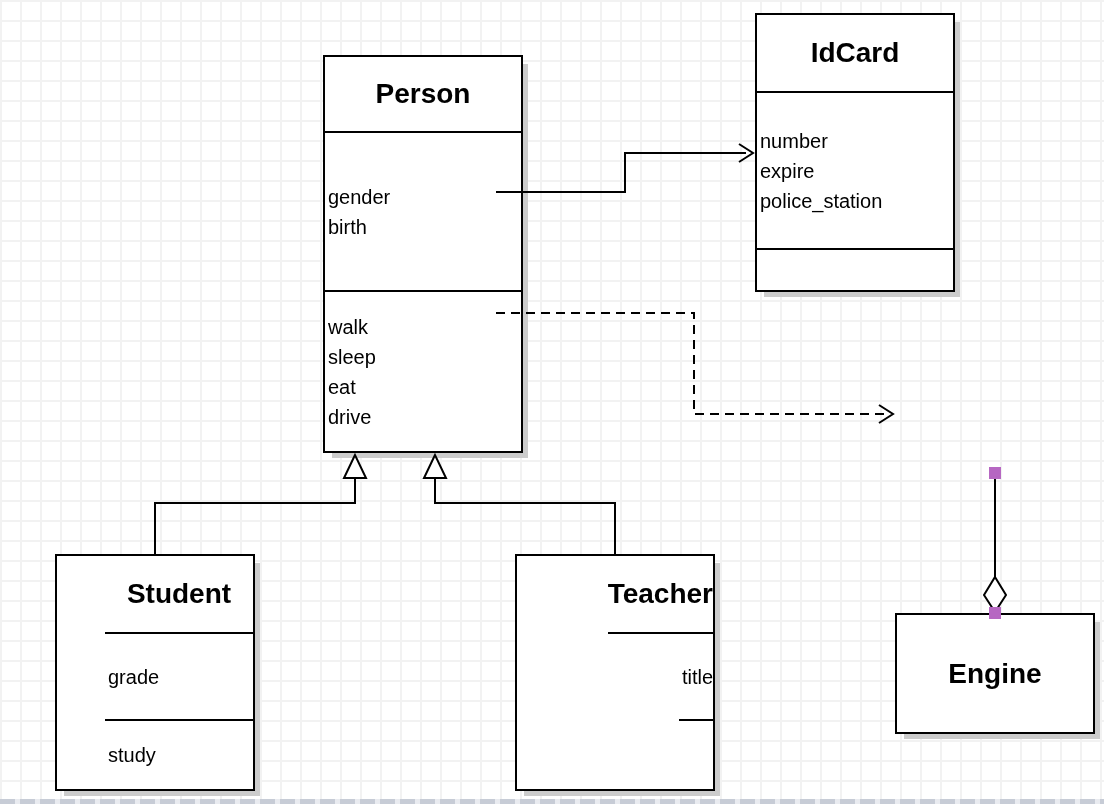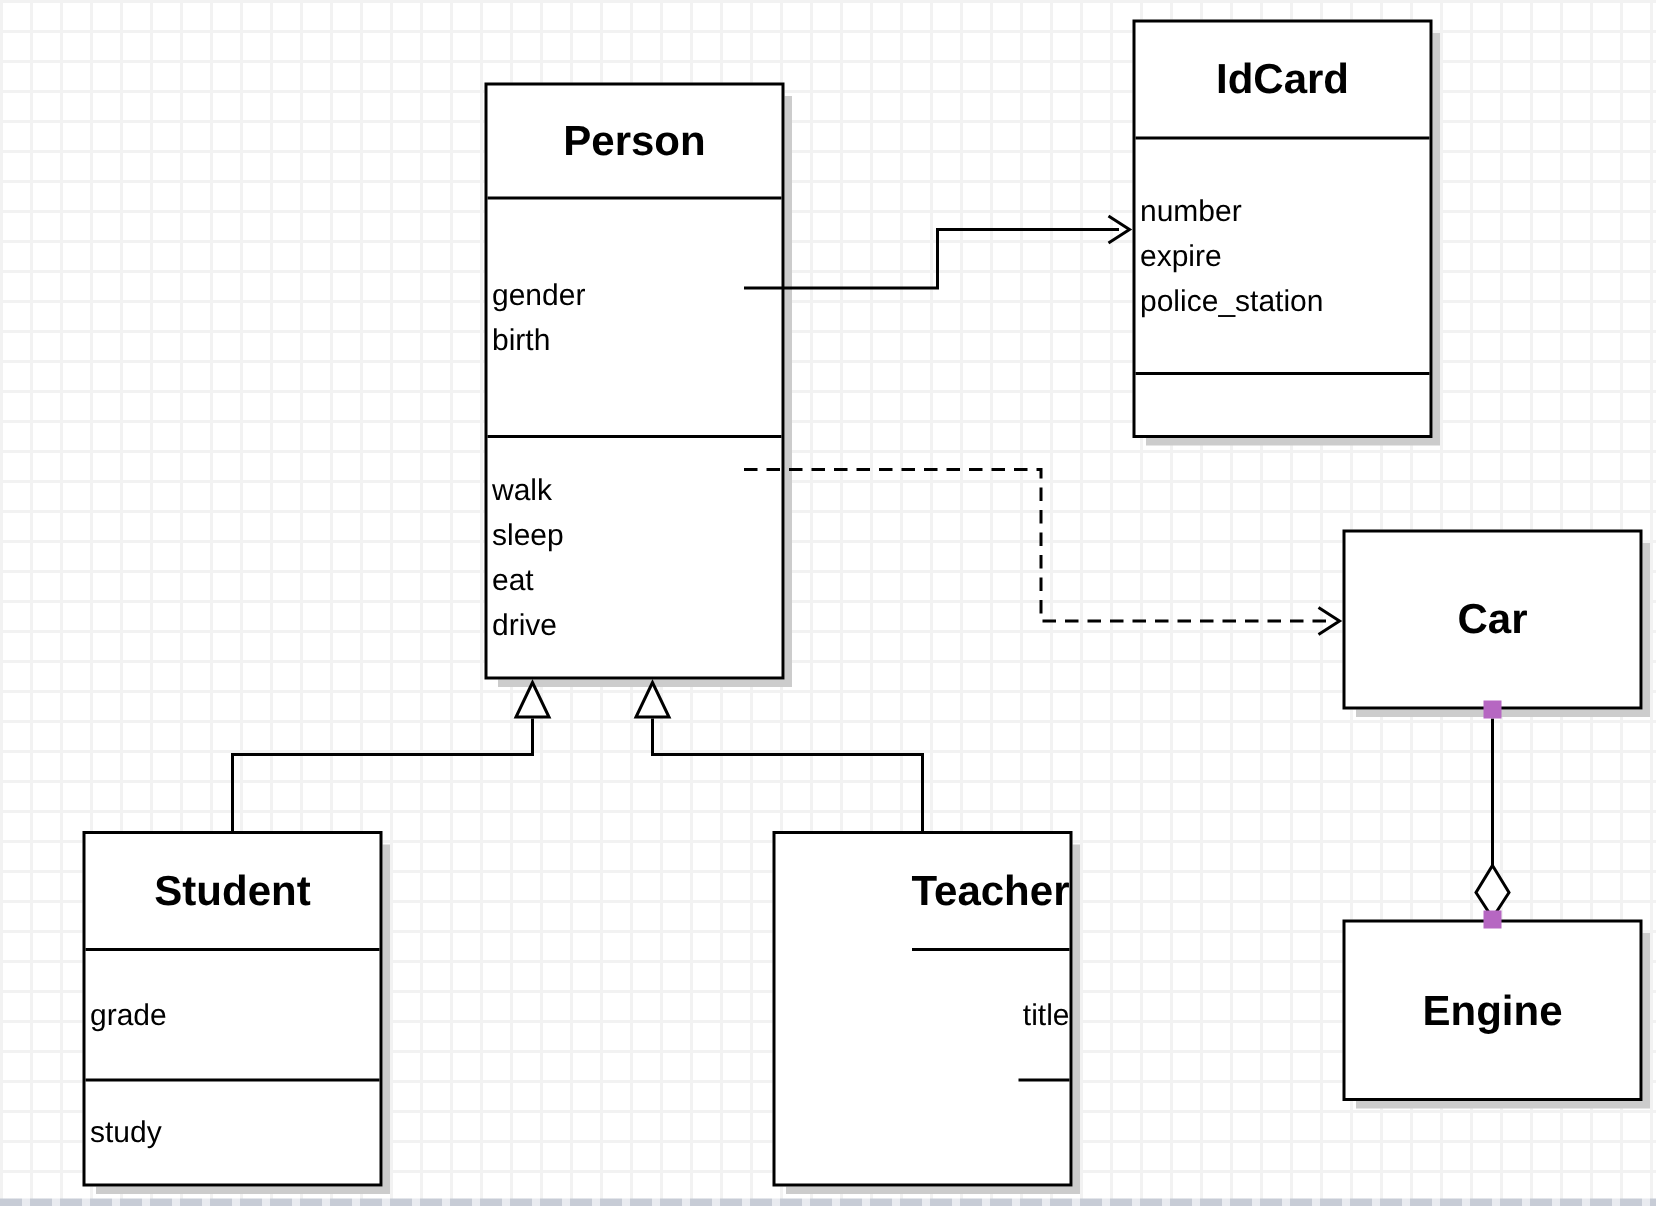--- a/index.html
+++ b/index.html
@@ -54,21 +54,21 @@
   
   #person  { left: 295px; top: 55px;  width: 200px; height: 398px; margin-left: 28px; }
   #person .uml-title   { height: 76px; }
   #person .attrs       { height: 159px; }
   #idcard  { left: 755px; top: 13px;  width: 200px; height: 279px; }
   #idcard .uml-title   { height: 78px; }
   #idcard .attrs       { height: 157px; }
   #car     { left: 895px; top: 353px; width: 200px; height: 120px; }
   #engine  { left: 895px; top: 613px; width: 200px; height: 121px; }
   #car .uml-title, #engine .uml-title { flex: 1 1 auto; }
-  #student { left: 55px;  top: 554px; width: 200px; height: 237px; }
+  #student { left: 55px;  top: 554px; width: 200px; height: 237px; padding-left: 48px; }
   #teacher { left: 515px; top: 554px; width: 200px; height: 237px; align-items: flex-end; }
   #student .uml-title, #teacher .uml-title { height: 78px; }
   #student .attrs,     #teacher .attrs     { height: 87px; }
 
   svg.edges {
     position: absolute;
     left: 0; top: 0;
     width: 1104px;
     height: 804px;
     pointer-events: none;
@@ -107,23 +107,20 @@
   <div class="uml-class" id="idcard">
     <div class="uml-title divider">IdCard</div>
     <div class="uml-section attrs divider">
       <div class="member">number</div>
       <div class="member">expire</div>
       <div class="member">police_station</div>
     </div>
     <div class="uml-section grow"></div>
   </div>
 
-  <div class="uml-class" id="car">
-    <div class="uml-title">Car</div>
-  </div>
 
   <div class="uml-class" id="engine">
     <div class="uml-title">Engine</div>
   </div>
 
   <div class="uml-class" id="student">
     <div class="uml-title divider">Student</div>
     <div class="uml-section attrs divider">
       <div class="member">grade</div>
     </div>

